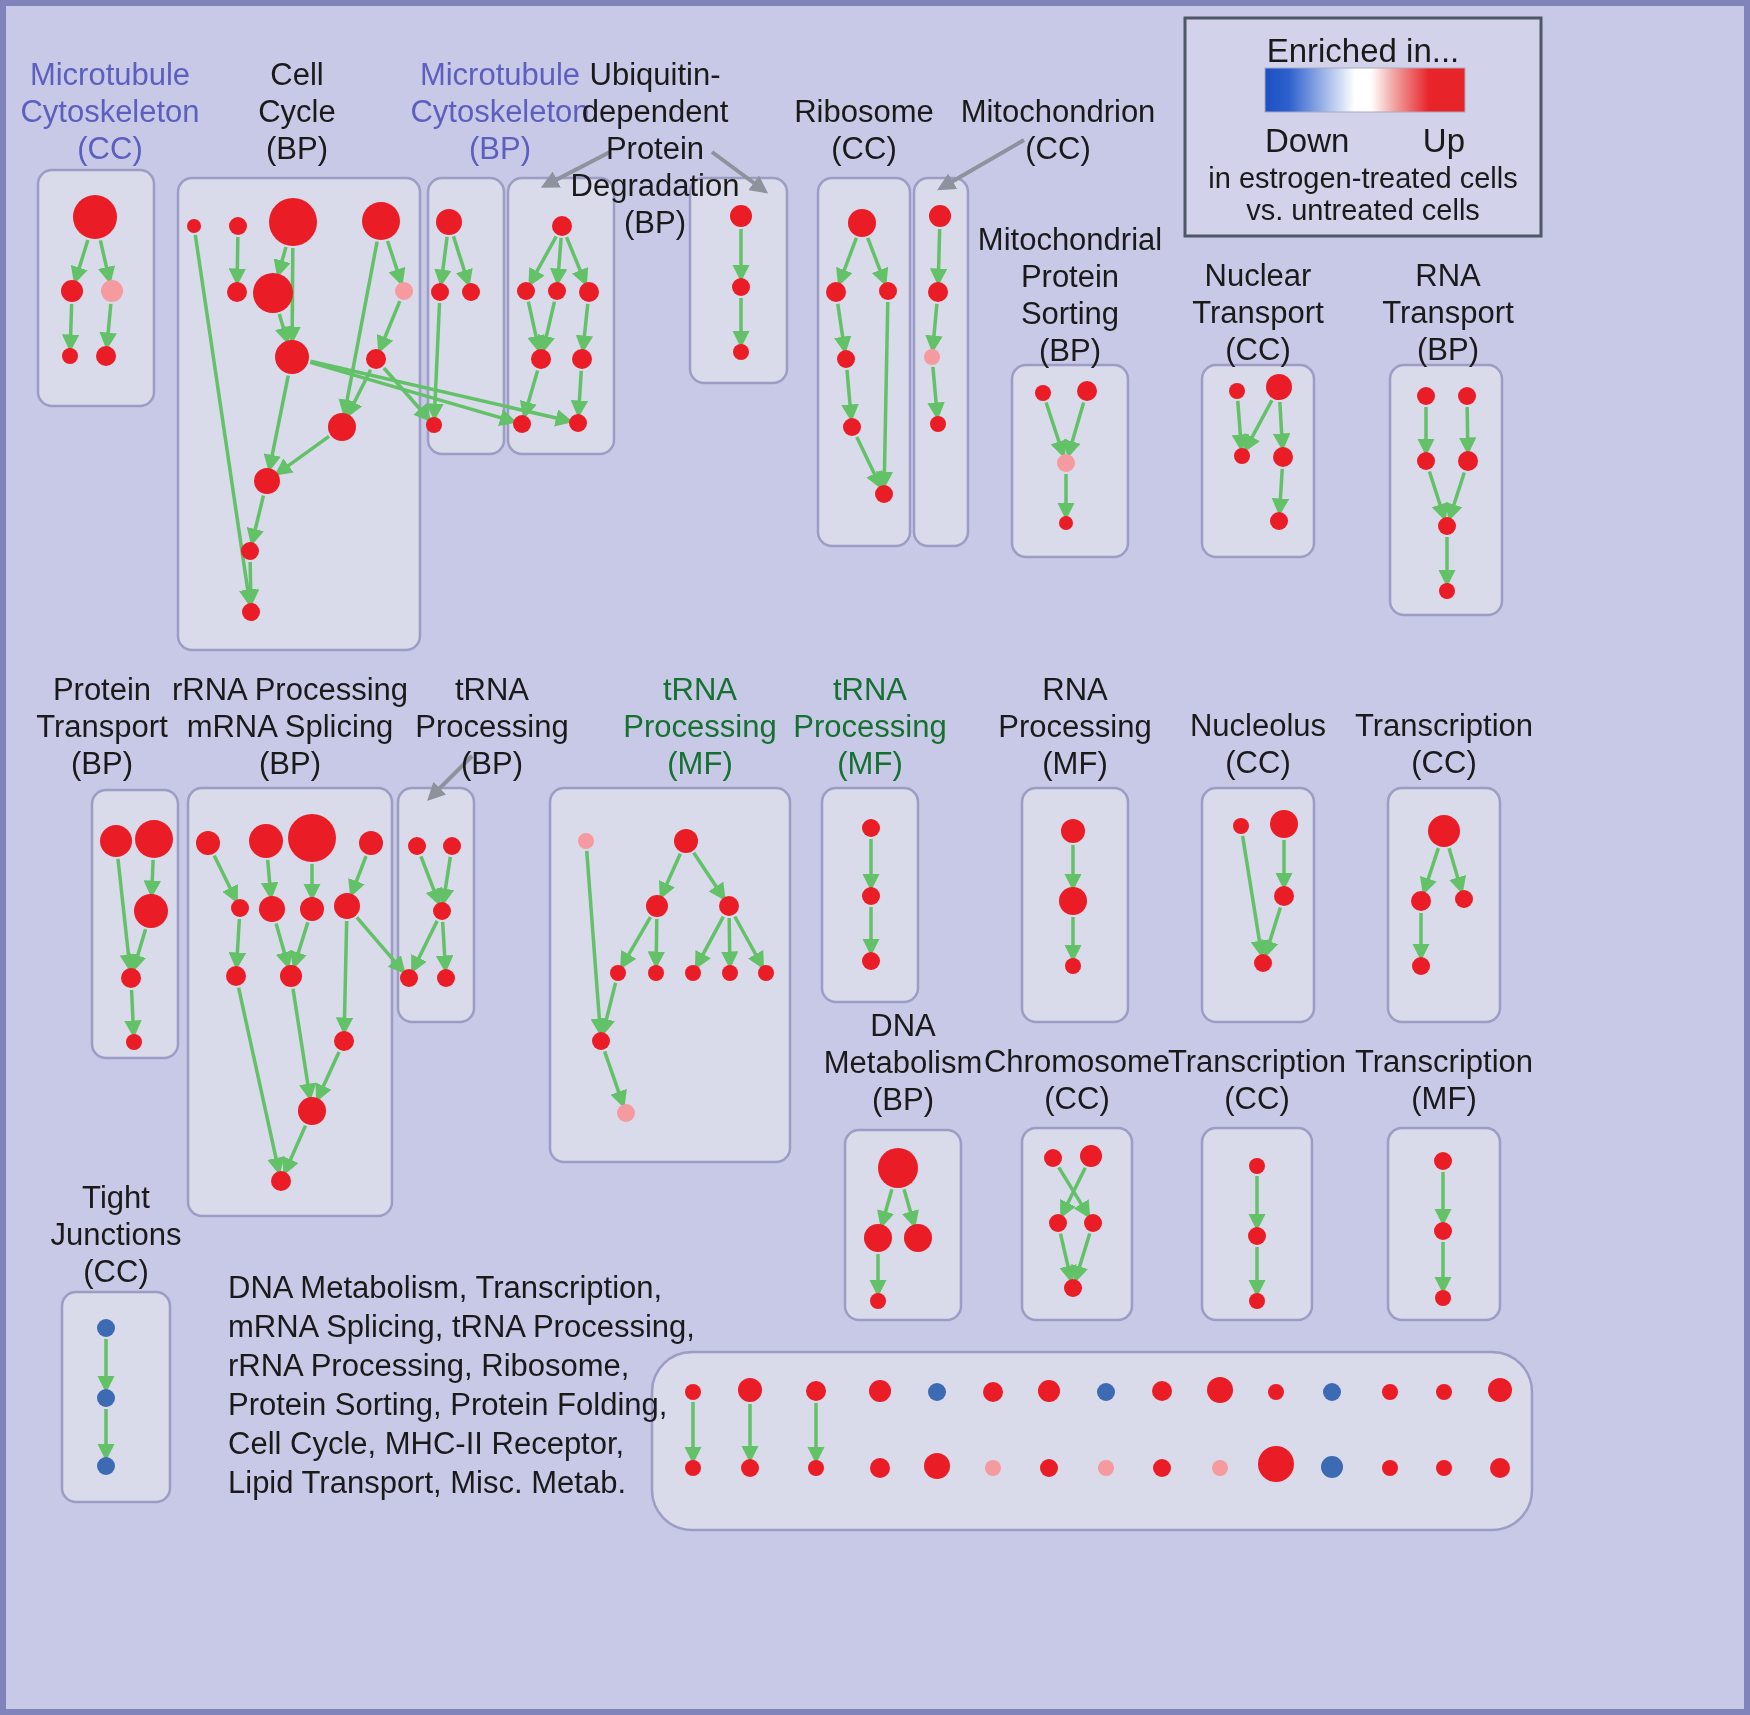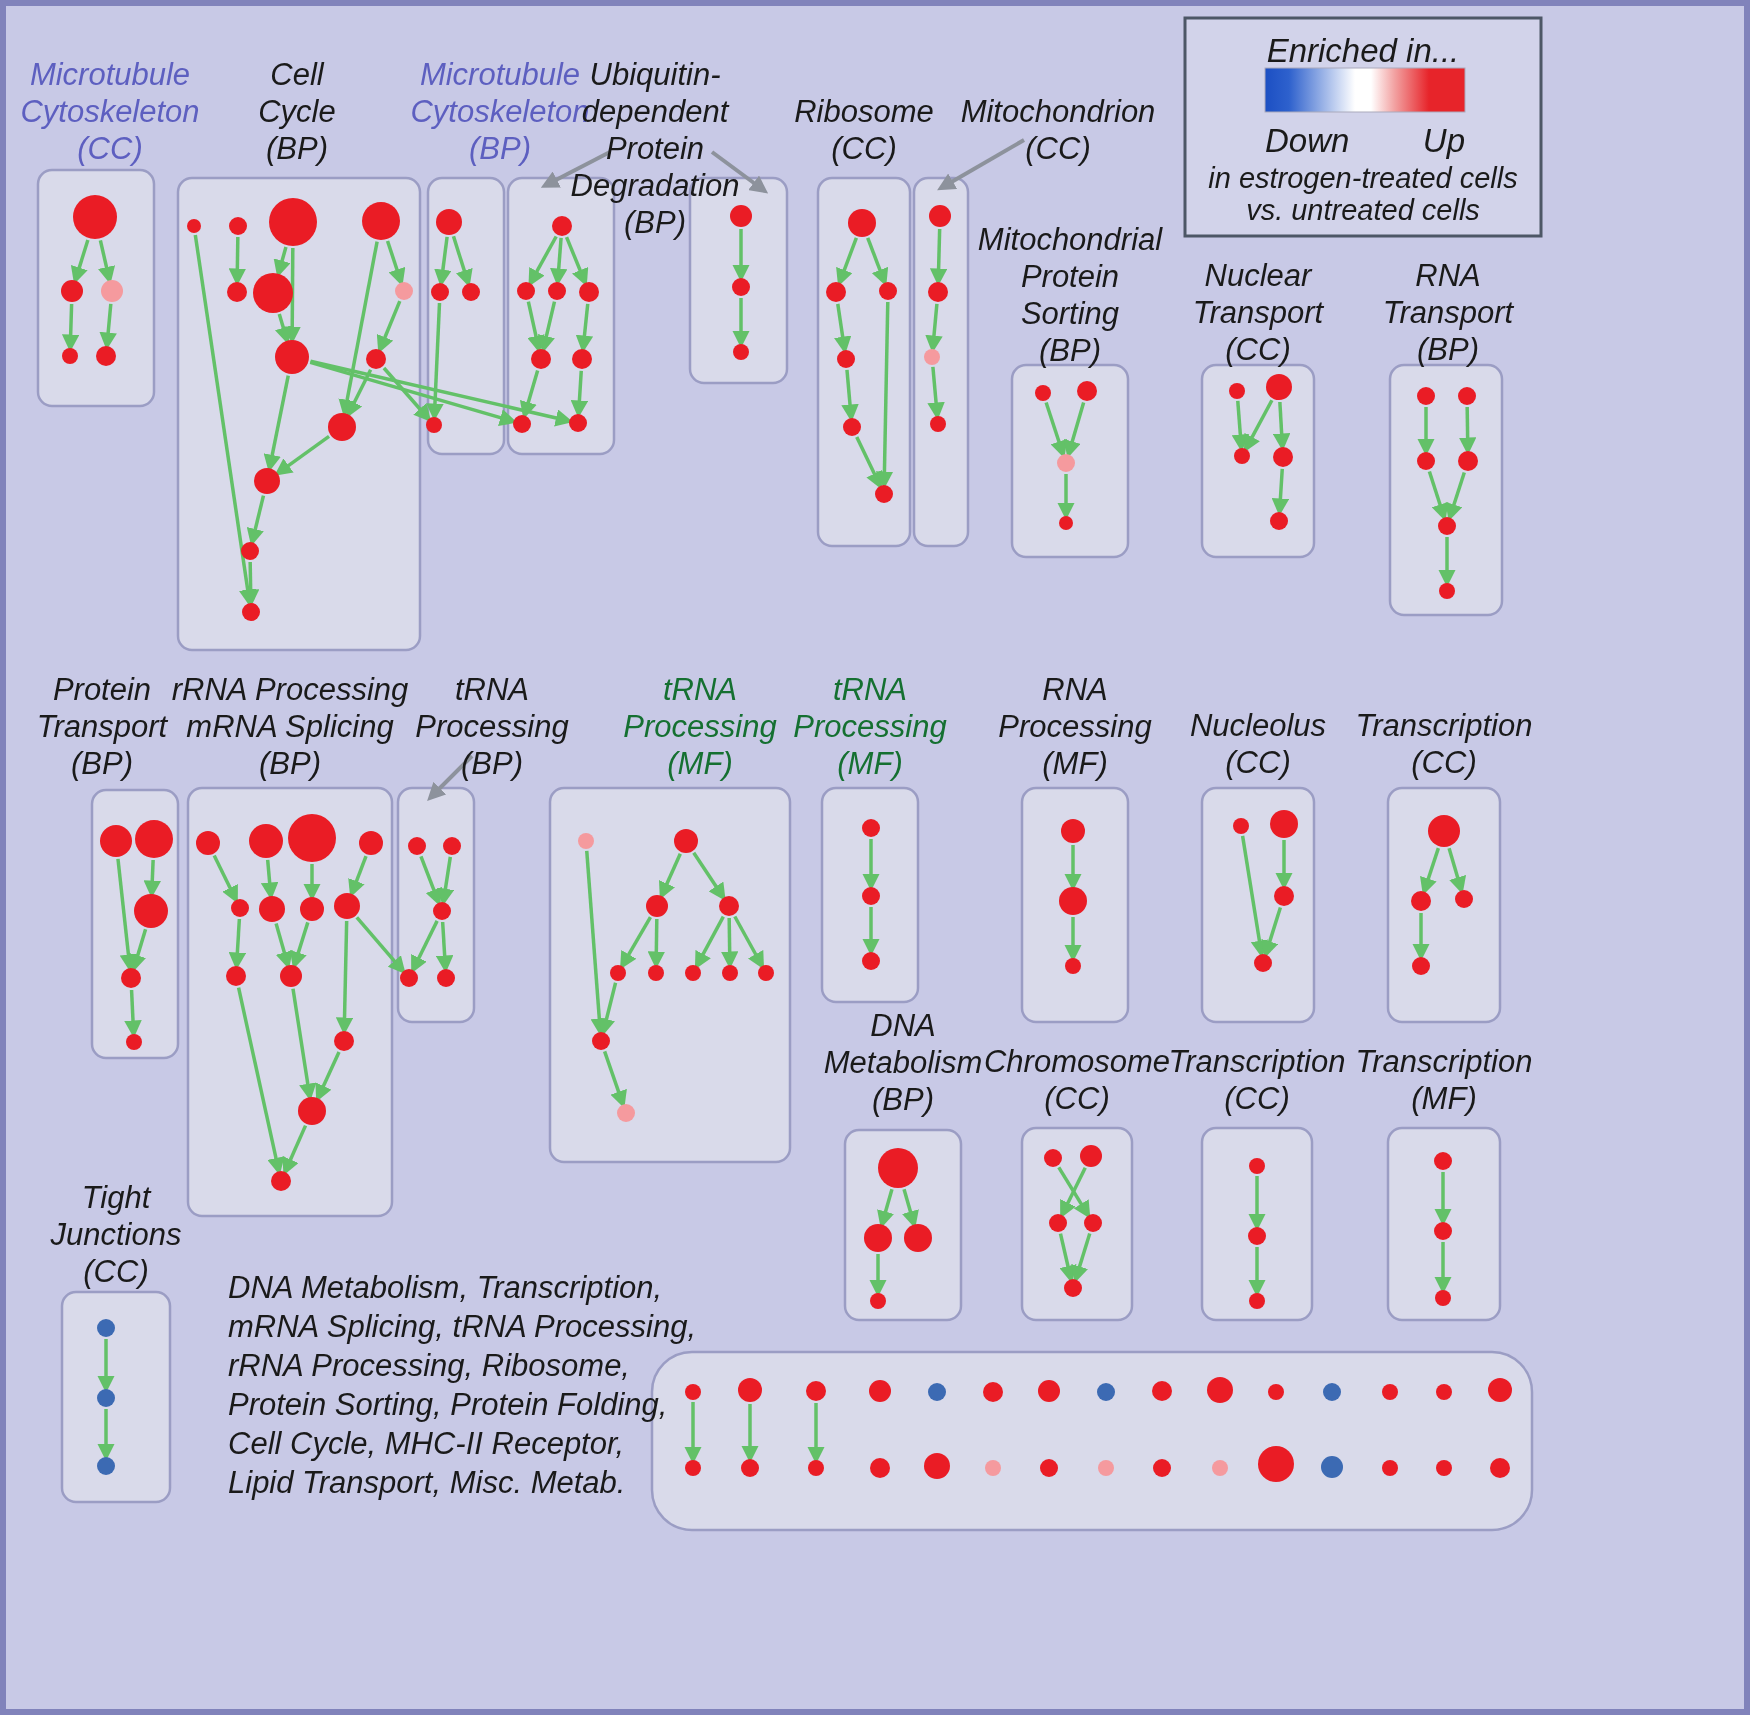--- a/index.html
+++ b/index.html
@@ -1,16 +1,16 @@
 <!DOCTYPE html>
 <html><head>
 <meta charset="utf-8">
 <style>
   html, body { margin: 0; padding: 0; background: #c8c9e6; }
-  .page { width: 1750px; height: 1715px; position: relative; font-style: italic; }
+  .page { width: 1750px; height: 1715px; position: relative; }
   svg { display: block; font-family: "Liberation Sans", sans-serif; }
   text { font-family: "Liberation Sans", sans-serif; }
 </style>
 </head>
 <body>
 
 <div class="page">
   <svg id="fig" width="1750" height="1715" viewBox="0 0 1750 1715">
       <defs>
         <marker id="ah" viewBox="0 0 10 10" refX="2" refY="5" markerWidth="5" markerHeight="5" orient="auto">

